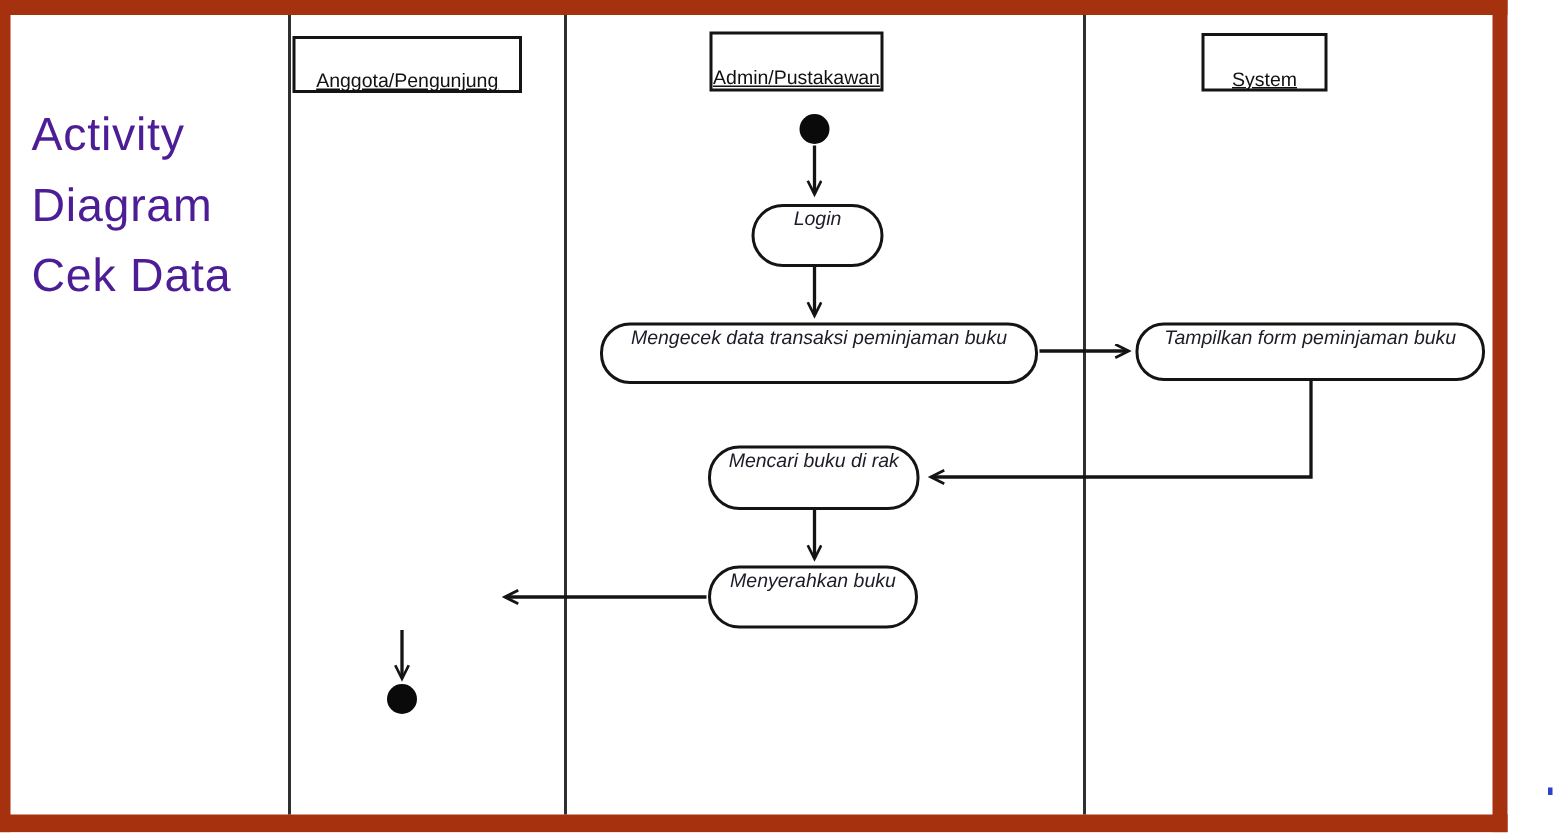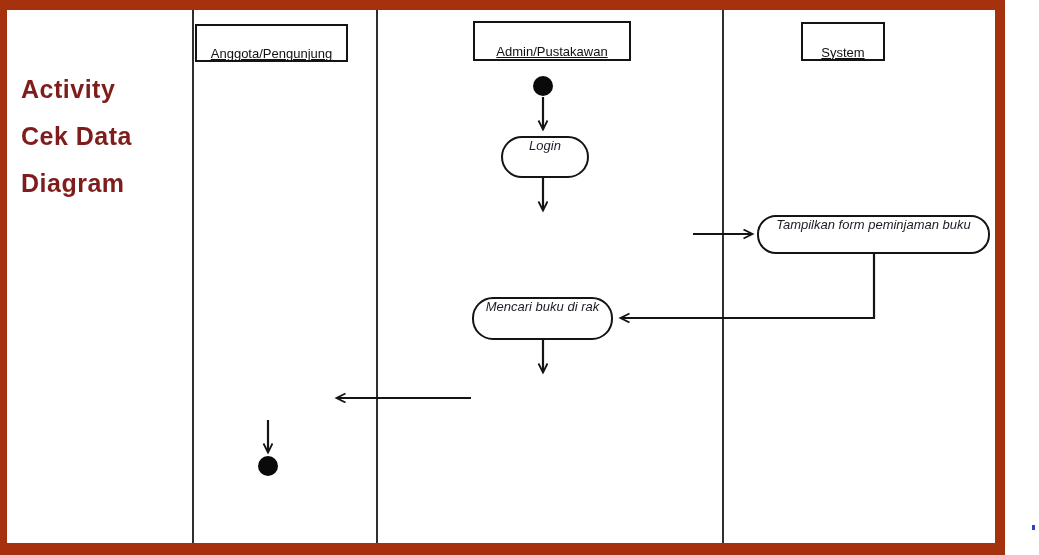--- a/index.html
+++ b/index.html
@@ -12,22 +12,22 @@
   }
   
   .frame-strip{position:absolute;background:#a5310e;}
   .frame-top{left:0;top:0;width:1005px;height:10px;}
   .frame-left{left:0;top:0;width:7px;height:555px;}
   .frame-right{left:995px;top:0;width:10px;height:555px;}
   .frame-bottom{left:0;top:543px;width:1005px;height:12px;}
   
   .diagram-title{
     position:absolute;left:21px;top:66px;
-    color:#7f1d1d;font-size:25px;line-height:47px;
-    letter-spacing:0.5px;font-weight:700;
+    color:#4c1d95;font-size:31px;line-height:47px;
+    letter-spacing:0.5px;font-weight:400;
   }
   
   .lane-line{position:absolute;top:10px;width:2px;height:533px;background:#2f2f2f;}
   
   .lane-header{
     position:absolute;
     border:2px solid #141414;background:#ffffff;
     display:flex;align-items:center;justify-content:center;
     font-size:13px;color:#111;box-sizing:border-box;
   }
@@ -49,32 +49,32 @@
 
 <div id="stage">
 
   <div class="frame-strip frame-top"></div>
   <div class="frame-strip frame-left"></div>
   <div class="frame-strip frame-right"></div>
   <div class="frame-strip frame-bottom"></div>
 
   <div class="diagram-title">
     <div>Activity</div>
+    <div>Diagram</div>
     <div>Cek Data</div>
-    <div>Diagram</div>
   </div>
 
   <div class="lane-line" style="left:192px"></div>
   <div class="lane-line" style="left:376px"></div>
   <div class="lane-line" style="left:722px"></div>
 
   <div class="lane-header" style="left:195px;top:24px;width:153px;height:38px">
     <span>Anggota/Pengunjung</span>
   </div>
-  <div class="lane-header" style="left:473px;top:21px;width:158px;height:40px">
+  <div class="lane-header" style="left:473px;top:21px;width:116px;height:40px">
     <span>Admin/Pustakawan</span>
   </div>
   <div class="lane-header" style="left:801px;top:22px;width:84px;height:39px">
     <span>System</span>
   </div>
 
   <svg id="flow-svg" width="1039" height="555" viewBox="0 0 1039 555">
     <defs>
       <marker id="vee" markerWidth="14" markerHeight="14" refX="9.5" refY="5" orient="auto" markerUnits="userSpaceOnUse">
         <path d="M1,0.5 L10,5 L1,9.5" fill="none" stroke="#141414" stroke-width="1.8"></path>
@@ -97,26 +97,32 @@
 
     <circle cx="543" cy="86" r="10" fill="#0a0a0a"></circle>
 
     <circle cx="268" cy="466" r="10" fill="#0a0a0a"></circle>
   </svg>
 
   <div class="node" style="left:501px;top:136px;width:88px;height:42px;border-radius:21px">
     <span>Login</span>
   </div>
 
+  <div class="node" style="left:400px;top:215px;width:292px;height:41px;border-radius:20px">
+    <span>Mengecek data transaksi peminjaman buku</span>
+  </div>
 
   <div class="node" style="left:472px;top:297px;width:141px;height:43px;border-radius:21px">
     <span>Mencari buku di rak</span>
   </div>
 
   <div class="node" style="left:757px;top:215px;width:233px;height:39px;border-radius:19px">
     <span>Tampilkan form peminjaman buku</span>
   </div>
 
+  <div class="node" style="left:472px;top:377px;width:140px;height:42px;border-radius:21px">
+    <span>Menyerahkan buku</span>
+  </div>
 
 
   <div class="speck"></div>
 
 </div>
 
 </body></html>

